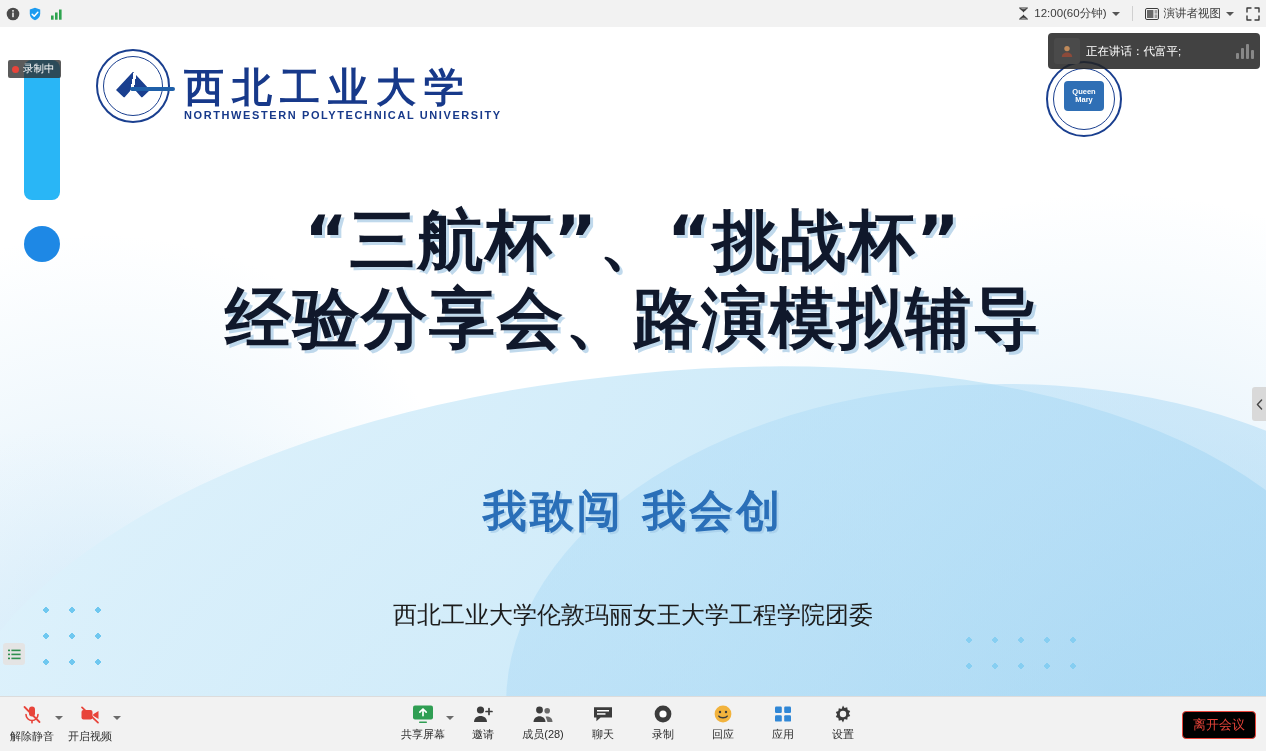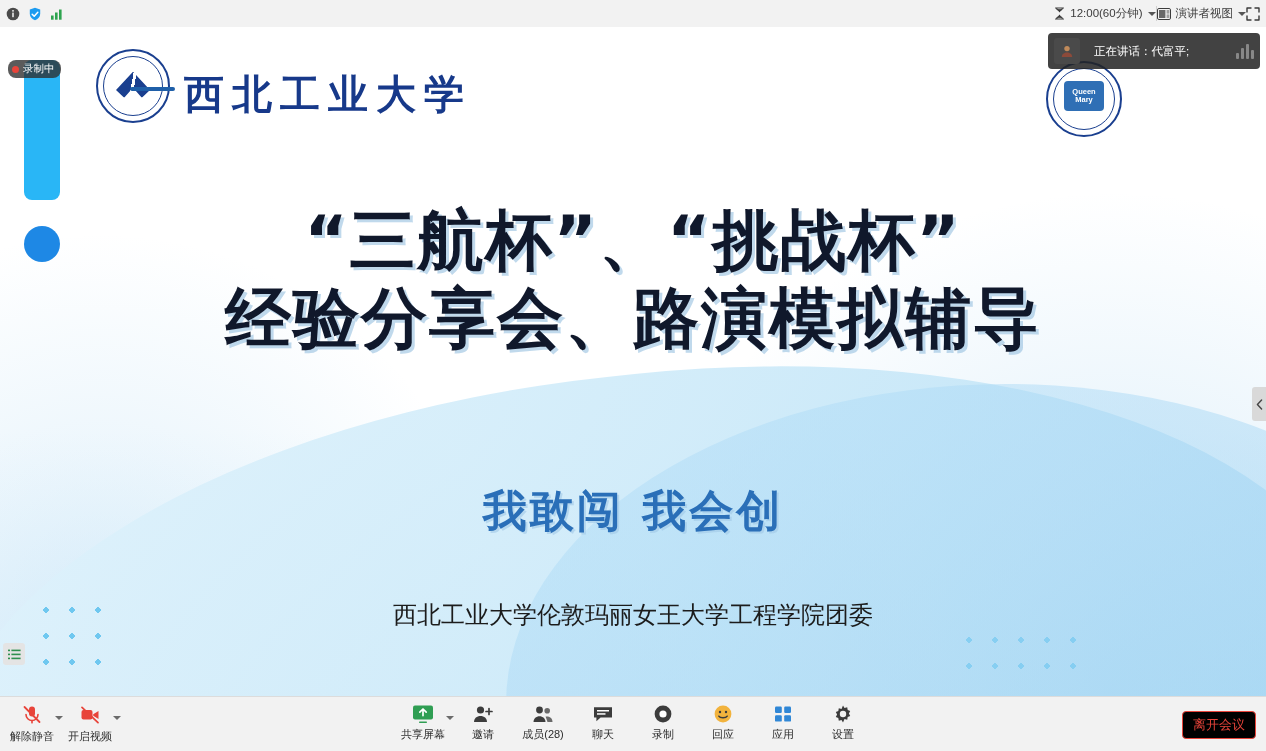--- a/index.html
+++ b/index.html
@@ -7,21 +7,21 @@
     width:1266px;height:751px;overflow:hidden;
     background:#1b1b1b;
     font-family:"Liberation Sans","DejaVu Sans",sans-serif;
     -webkit-font-smoothing:antialiased;
   }
   .app{position:relative;width:1266px;height:751px;background:#000;overflow:hidden;}
 
   
   .topbar{position:absolute;left:0;top:0;width:1266px;height:27px;background:#f2f2f2;border-bottom:1px solid #d6d6d6;}
   .tb-left{position:absolute;left:6px;top:0;height:27px;display:flex;align-items:center;gap:8px;}
-  .tb-right{position:absolute;right:6px;top:0;height:27px;display:flex;align-items:center;}
+  .tb-right{position:absolute;right:6px;top:0;height:27px;display:flex;align-items:center;gap:12px;}
   .ic{display:inline-flex;align-items:center;justify-content:center;}
   .tb-item{display:flex;align-items:center;gap:5px;font-size:11.5px;color:#3b3b3b;white-space:nowrap;}
   .caret{width:0;height:0;border-left:4px solid transparent;border-right:4px solid transparent;border-top:4px solid #555;}
   .divider-v{width:1px;height:15px;background:#d0d0d0;}
 
   
   .stage{position:absolute;left:0;top:27px;width:1266px;height:697px;background:#ffffff;overflow:hidden;}
   .stage-bg{position:absolute;inset:0;background:
       radial-gradient(circle at 88% 94%, rgba(120,190,235,0.30) 0%, rgba(120,190,235,0) 38%),
       radial-gradient(circle at 8% 86%, rgba(150,205,240,0.30) 0%, rgba(150,205,240,0) 30%),
@@ -61,28 +61,28 @@
   .t-line{font-family:"DejaVu Sans",sans-serif;font-weight:800;color:#10182b;font-size:66px;line-height:1.18;
      letter-spacing:2px;text-shadow:3px 3px 0 rgba(140,185,220,.55);}
   .subtitle{position:absolute;left:0;top:455px;width:1266px;text-align:center;
      font-family:"DejaVu Sans",sans-serif;font-weight:800;font-size:44px;color:#2a6fb8;letter-spacing:3px;
      text-shadow:2px 2px 0 rgba(160,200,230,.6);}
   .org{position:absolute;left:0;top:572px;width:1266px;text-align:center;font-family:Liberation Sans, sans-serif;
      font-size:24px;color:#1c1c1c;line-height:1.32;}
 
   
   .rec-pill{position:absolute;left:8px;top:33px;height:18px;padding:0 6px 0 4px;display:flex;align-items:center;gap:4px;
-     background:rgba(45,45,45,.78);border-radius:8px;color:#fff;font-size:10.5px;}
+     background:rgba(45,45,45,.78);border-radius:2px;color:#fff;font-size:10.5px;}
   .rec-dot{width:7px;height:7px;border-radius:50%;background:#e8443a;}
   .self-video{position:absolute;left:24px;top:33px;width:36px;height:140px;border-radius:8px;background:#29b6f6;}
   .self-avatar{position:absolute;left:24px;top:199px;width:36px;height:36px;border-radius:50%;background:#1e88e5;}
 
   
   .speaker-tile{position:absolute;right:6px;top:6px;width:200px;height:36px;background:rgba(35,35,35,.86);border-radius:4px;
-     display:flex;align-items:center;gap:14px;padding:0 6px;color:#fff;font-size:11.5px;}
+     display:flex;align-items:center;gap:6px;padding:0 6px;color:#fff;font-size:11.5px;}
   .sp-thumb{width:26px;height:26px;border-radius:3px;background:#4a4a4a;display:flex;align-items:center;justify-content:center;}
   .sp-bars{margin-left:auto;display:flex;align-items:flex-end;gap:2px;height:16px;}
   .sp-bars i{display:block;width:3px;background:#888;border-radius:1px;}
 
   
   .collapse-tab{position:absolute;right:0;top:360px;width:14px;height:34px;background:#d9d9d9;border-radius:3px 0 0 3px;
      display:flex;align-items:center;justify-content:center;color:#444;font-size:11px;}
 
   
   .list-btn{position:absolute;left:3px;top:616px;width:22px;height:22px;background:#e4e4e4;border-radius:3px;
@@ -167,20 +167,21 @@
     <div class="stage-bg"></div>
     <div class="swoosh"></div>
     <div class="swoosh2"></div>
     <div class="dots dots-left"></div>
     <div class="dots dots-right"></div>
 
     <div class="logo-npu">
       <div class="seal"></div>
       <div class="npu-text">
         <div class="npu-cn">西北工业大学</div>
+        <div class="npu-en">NORTHWESTERN POLYTECHNICAL UNIVERSITY</div>
       </div>
     </div>
 
     <div class="logo-qm">
       <div class="qm-circle">
         <div class="qm-inner">Queen Mary</div>
       </div>
     </div>
     <div class="qm-bar"></div>
 

